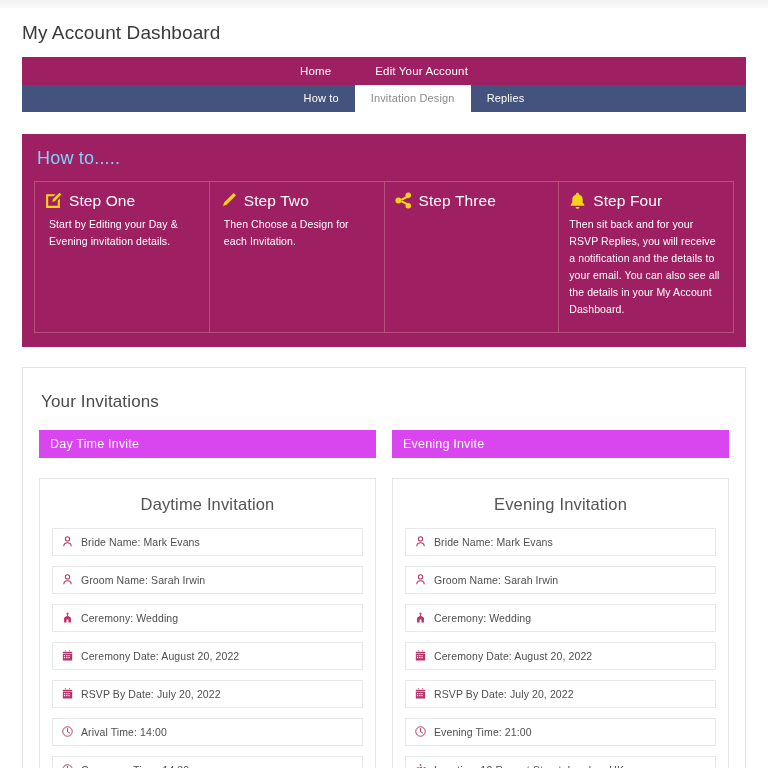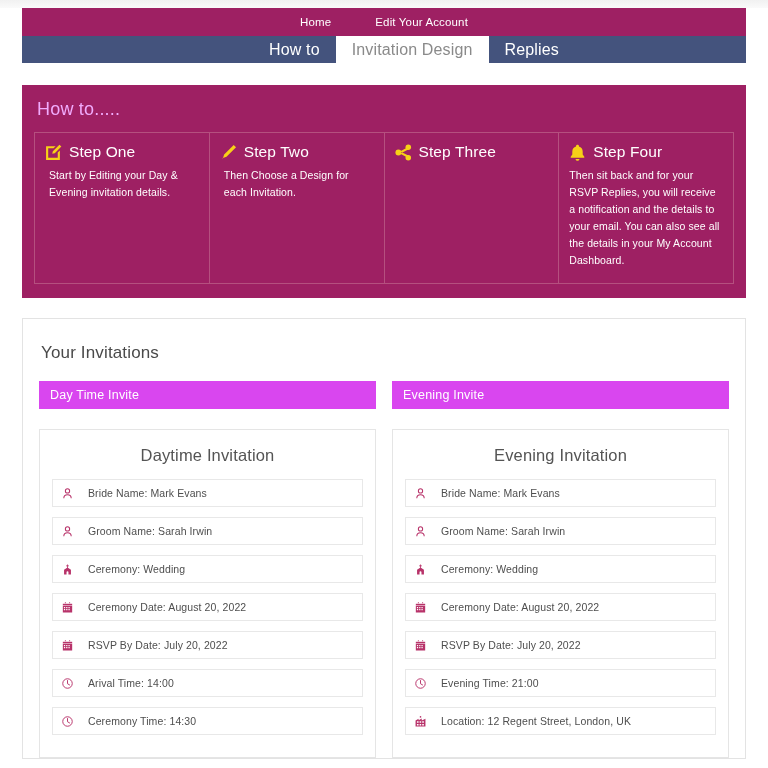--- a/index.html
+++ b/index.html
@@ -57,38 +57,38 @@
     align-items: stretch;
     justify-content: center;
     gap: 0;
     padding-left: 60px;
   }
   .nav-tab {
     display: flex;
     align-items: center;
     padding: 0 16px;
     color: #ffffff;
-    font-size: 16px;
+    font-size: 11px;
     text-decoration: none;
     letter-spacing: 0.15px;
     white-space: nowrap;
   }
   .nav-tab.active {
     background: #ffffff;
     color: #8a8a8a;
   }
 
   
   .howto-panel {
     background: #9e2063;
     margin-top: 22px;
     padding: 14px 12px 14px 12px;
   }
   .howto-heading {
-    color: #f0abfc;
+    color: #7dd3fc;
     font-size: 18px;
     font-weight: 400;
     letter-spacing: 0.2px;
     padding: 0 3px 12px 3px;
   }
   .steps-row {
     display: flex;
     border: 1px solid #b5507f;
   }
   .step-col {
@@ -170,21 +170,21 @@
     padding: 2px 2px 14px 2px;
     text-align: center;
   }
 
   .field-row {
     border: 1px solid #e8e8e8;
     padding: 7px 9px;
     margin-bottom: 10px;
     display: flex;
     align-items: center;
-    gap: 15px;
+    gap: 8px;
     min-height: 28px;
   }
   .field-icon {
     width: 11px;
     height: 11px;
     flex: 0 0 11px;
     display: block;
   }
   .field-icon svg { display: block; width: 100%; height: 100%; fill: #b8336a; }
   .field-text {
@@ -196,20 +196,21 @@
     text-overflow: ellipsis;
   }
 </style>
 </head>
 <body>
 
 <div class="page-top-strip"></div>
 
 <div class="wrapper">
 
+  <h1 class="page-title">My Account Dashboard</h1>
 
   <nav class="nav-primary" id="nav-primary">
       <a href="#">Home</a>
       <a href="#">Edit Your Account</a>
     </nav>
   <nav class="nav-secondary" id="nav-secondary">
       <a class="nav-tab" href="#">How to</a>
       <a class="nav-tab active" href="#">Invitation Design</a>
       <a class="nav-tab" href="#">Replies</a>
     </nav>

